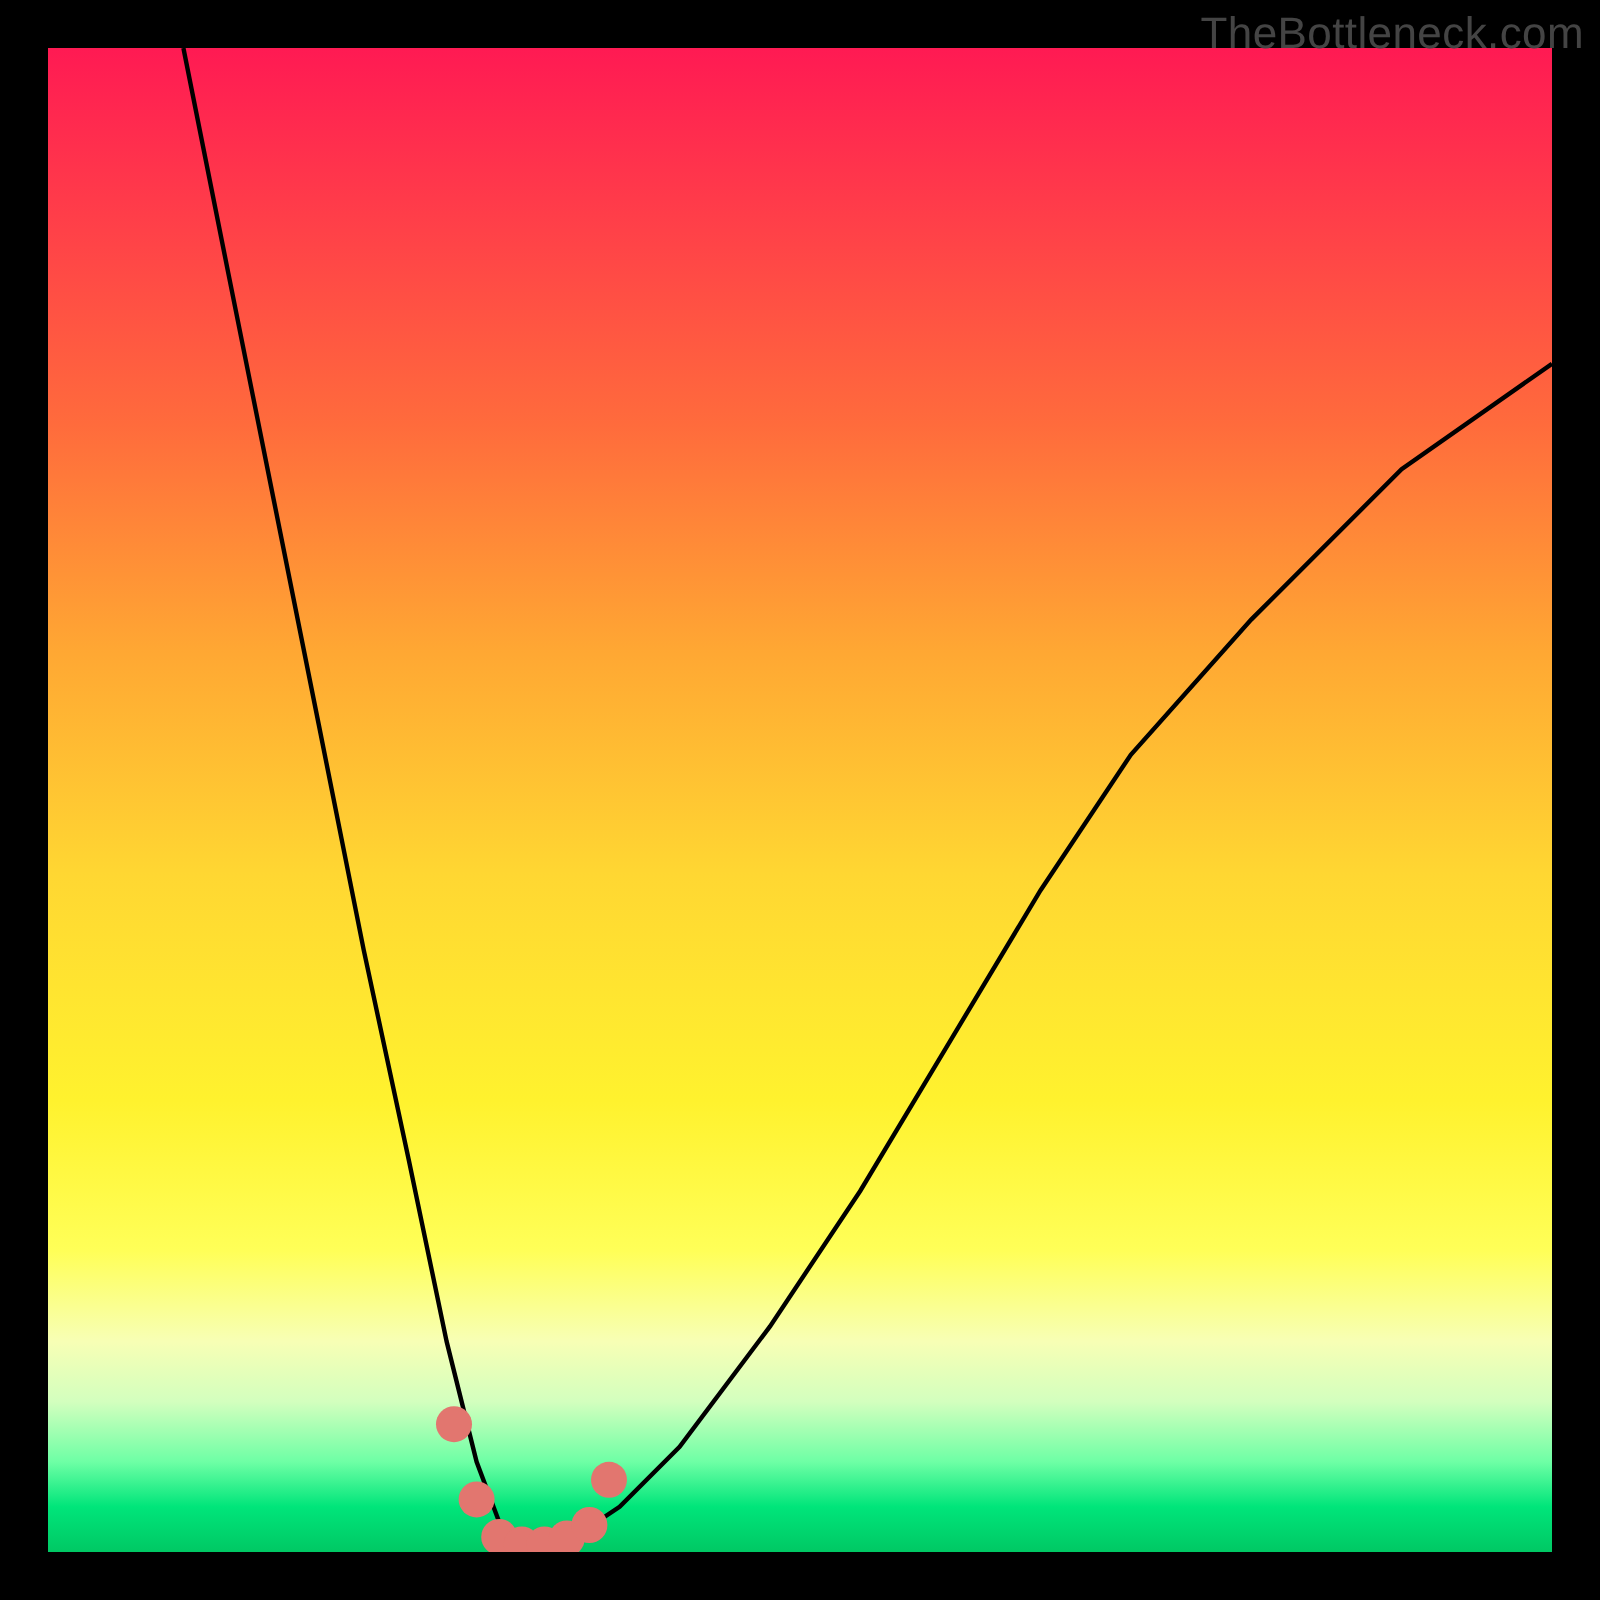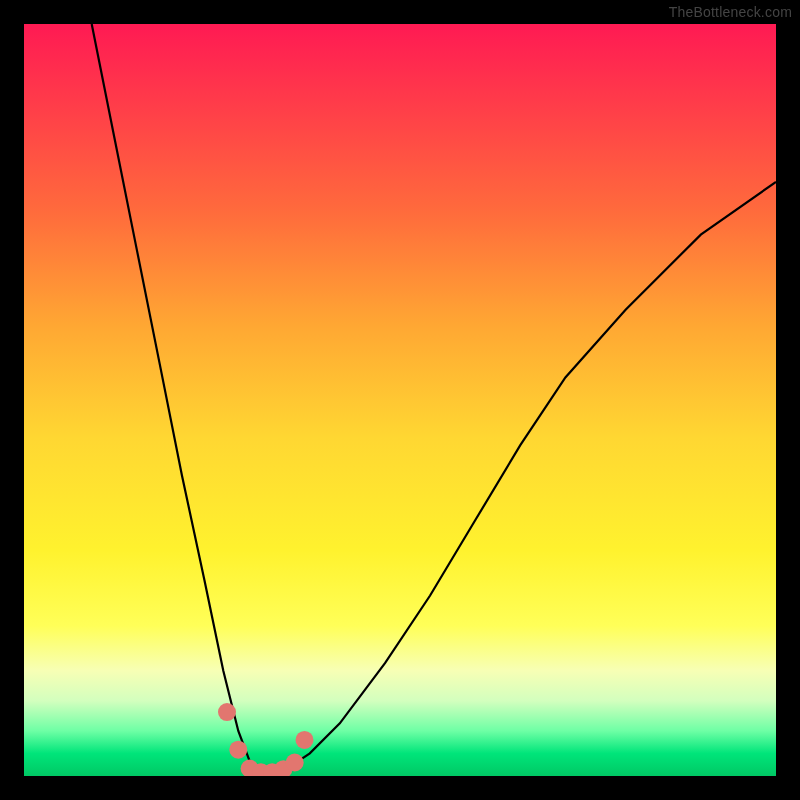--- a/index.html
+++ b/index.html
@@ -30,21 +30,21 @@
       #6effa5 94%,
       #00e57a 97%,
       #00c864 100%
     );
   }
   .watermark {
     position: absolute;
     top: 4px;
     right: 8px;
     color: #444;
-    font-size: 14px;
+    font-size: 22px;
     font-weight: 500;
     z-index: 10;
     letter-spacing: 0.2px;
   }
   svg.curves {
     position: absolute;
     left: 0;
     top: 0;
     width: 752px;
     height: 752px;

